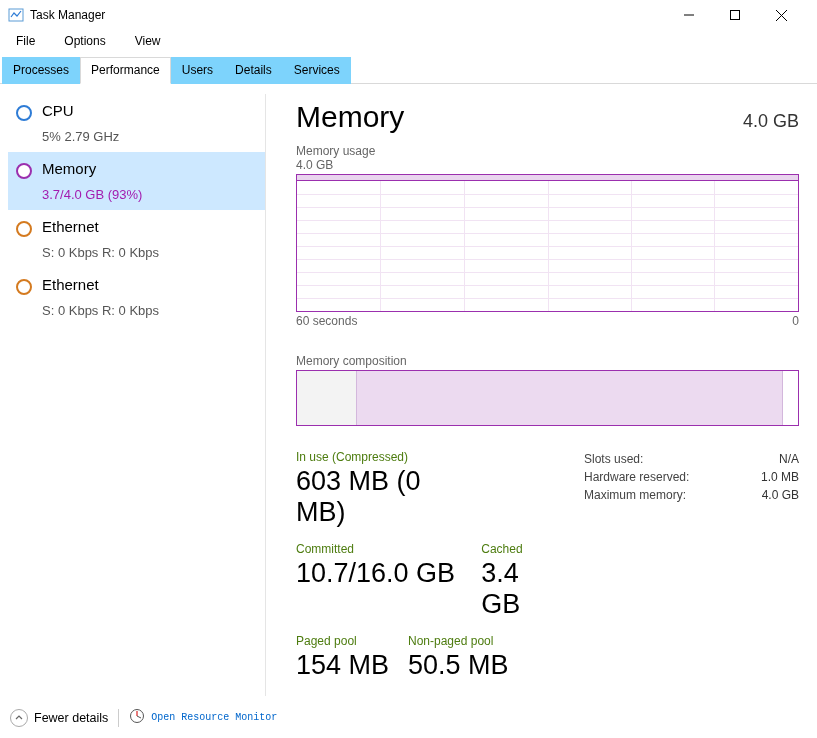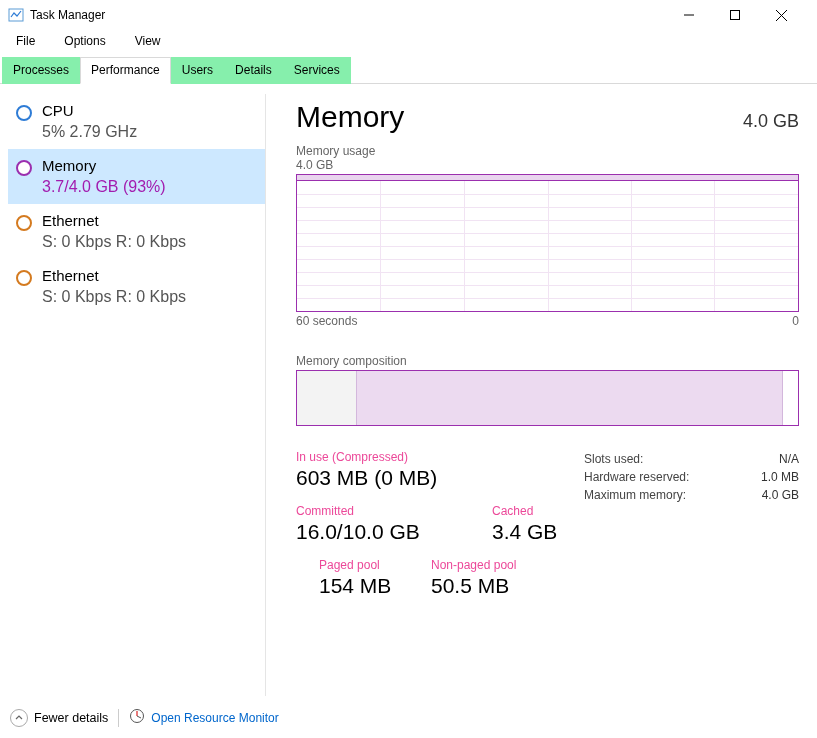--- a/index.html
+++ b/index.html
@@ -55,21 +55,21 @@
       border-bottom: 1px solid #d9d9d9;
       margin-top: 2px;
     }
     .tab {
       padding: 5px 10px 6px 10px;
       font-size: 12px;
       border: 1px solid transparent;
       border-bottom: none;
       position: relative;
       top: 1px;
-      background: #86efac;
+      background: #7dd3fc;
     }
     .tab.active {
       border: 1px solid #d9d9d9;
       border-bottom: 1px solid #fff;
       background: #fff;
     }
     .tab:not(.active) {
       color: #000;
     }
     
@@ -92,21 +92,21 @@
     }
     .side-item.selected {
       background: #cde8ff;
     }
     .side-icon {
       width: 16px; height: 16px;
       margin-right: 10px;
       margin-top: 3px;
     }
     .side-label { font-size: 15px; }
-    .side-sub { font-size: 16px; color: #555; margin-top: 4px; }
+    .side-sub { font-size: 13px; color: #555; margin-top: 10px; }
     .side-item.selected .side-sub { color: #a21caf; }
     
     .circ { width:16px; height:16px; border-radius:50%; border:2px solid; background:#fff; }
     .circ.blue { border-color:#2e7cd6; }
     .circ.purple { border-color:#9b2fae; }
     .circ.orange { border-color:#d47a1f; }
     
     .divider {
       width: 1px;
       background: #e5e5e5;
@@ -167,44 +167,44 @@
     .comp-seg.b { flex:1; background: #ecdaf0; border-right:1px solid #d3b7dc; }
     .comp-seg.c { width: 3%; background: #fff; }
     
     .stats {
       margin-top: 24px;
       display: flex;
     }
     .stats-left { flex: 1; }
     .stats-row { display:flex; margin-bottom: 14px; }
     .stat { margin-right: 24px; }
-    .stat-label { font-size: 12px; color:#ec4899; }
-    .stat-val { font-size: 21px; margin-top: 2px; }
-    .stat.tight { margin-right: 16px; margin-left: 23px; }
+    .stat-label { font-size: 12px; color:#4d7c0f; }
+    .stat-val { font-size: 27px; margin-top: 2px; }
+    .stat.tight { margin-right: 16px; }
     .stats-right { width: 215px; font-size: 12px; color:#333; }
     .stats-right .kv { display:flex; justify-content:space-between; padding: 2px 0; }
     .stats-right .k { color:#444; }
     
     .footer {
       border-top: 1px solid transparent;
       height: 42px;
       display: flex; align-items: center;
       padding: 0 10px;
       gap: 10px;
     }
     .footer-sep {
       width:1px; height:18px; background:#ccc;
     }
     .fewer {
       display:flex; align-items:center; gap:6px;
       font-size: 12.5px;
     }
     .orm {
       display:flex; align-items:center; gap:6px;
-      color:#0066cc; font-size: 12px;
+      color:#0066cc; font-size: 10px; font-family: Liberation Mono, monospace;
     }
     .chev-circle {
       width:18px; height:18px; border-radius:50%;
       border:1px solid #aaa; display:flex; align-items:center; justify-content:center;
     }
   </style>
 </head>
 <body>
 
 <div class="titlebar">
@@ -337,21 +337,21 @@
       <div class="stats-left">
         <div class="stats-row">
           <div class="stat" style="width:172px">
             <div class="stat-label">In use (Compressed)</div>
             <div class="stat-val">603 MB (0 MB)</div>
           </div>
         </div>
         <div class="stats-row">
           <div class="stat" style="width:172px">
             <div class="stat-label">Committed</div>
-            <div class="stat-val">16.0/10.0 GB</div>
+            <div class="stat-val">10.7/16.0 GB</div>
           </div>
           <div class="stat">
             <div class="stat-label">Cached</div>
             <div class="stat-val">3.4 GB</div>
           </div>
         </div>
         <div class="stats-row">
           <div class="stat tight" style="width:96px">
             <div class="stat-label">Paged pool</div>
             <div class="stat-val">154 MB</div>

